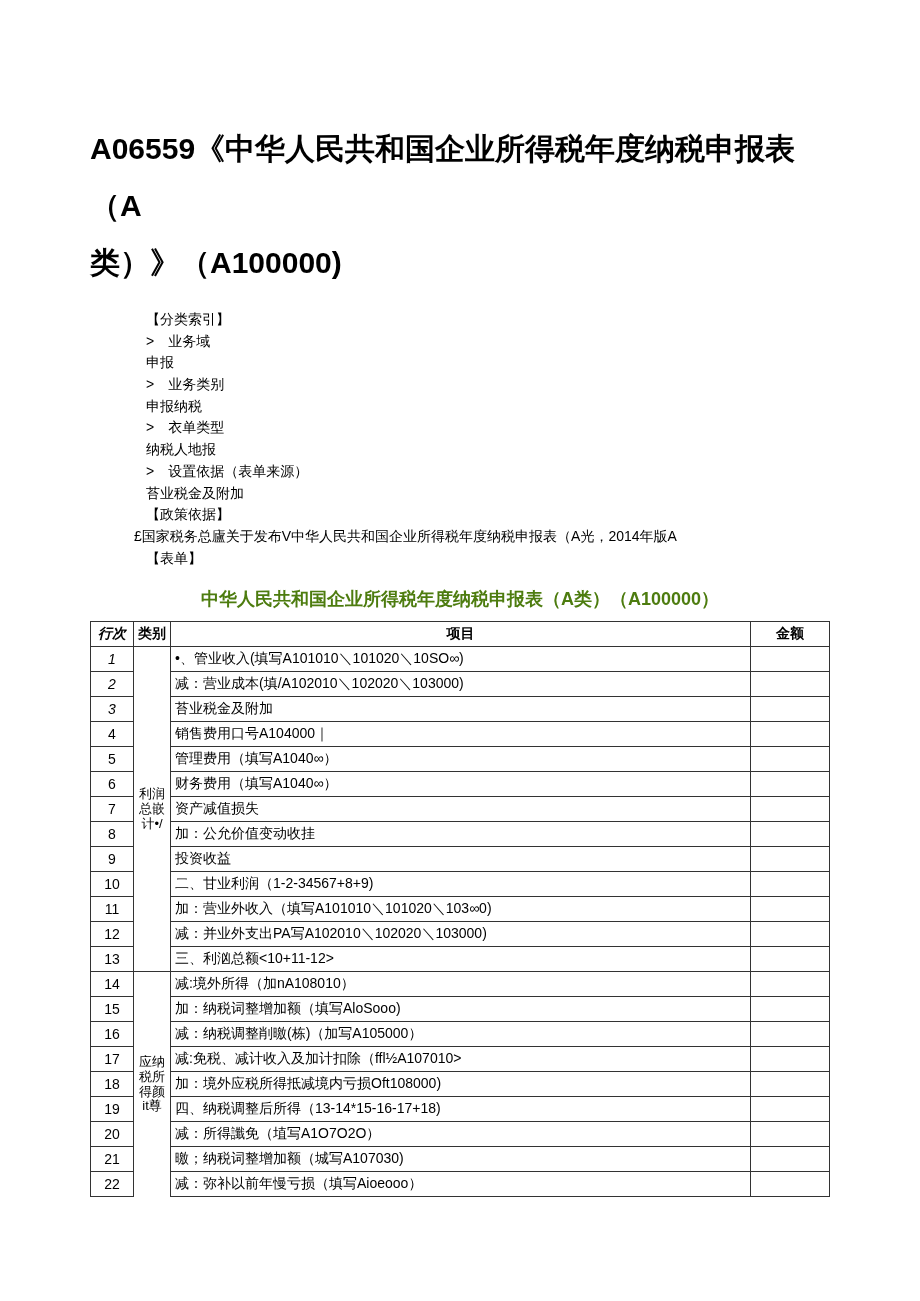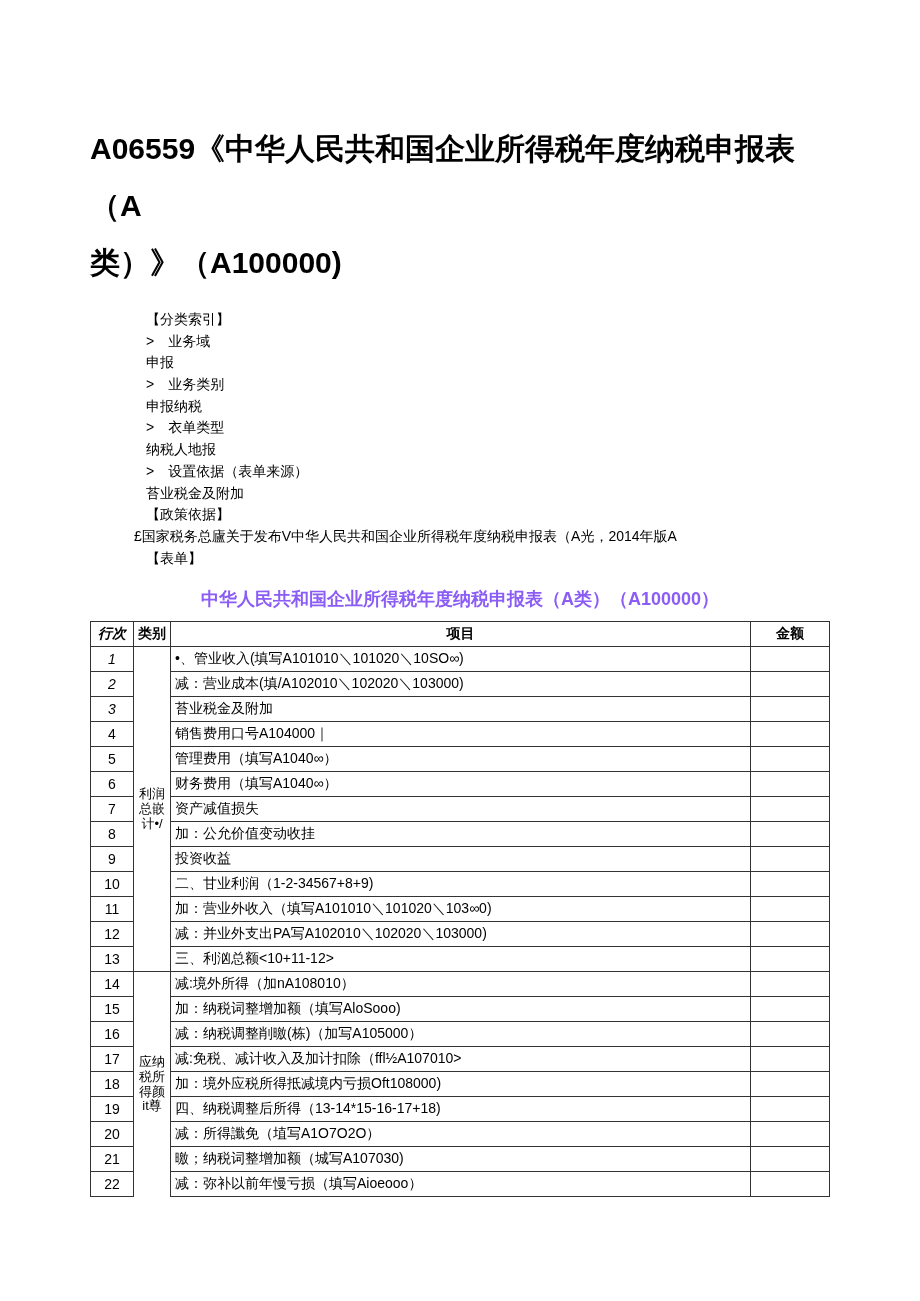--- a/index.html
+++ b/index.html
@@ -23,21 +23,21 @@
     margin-left: 56px;
   }
   .policy-block {
     font-size: 14px;
     line-height: 1.55;
     margin-left: 0;
   }
   .table-title {
     font-size: 18px;
     font-weight: bold;
-    color: #8b5cf6;
+    color: #4d7c0f;
     text-align: center;
     margin: 18px 0 10px 0;
   }
   table {
     border-collapse: collapse;
     width: 100%;
     font-size: 14px;
   }
   th, td {
     border: 1px solid #333;

